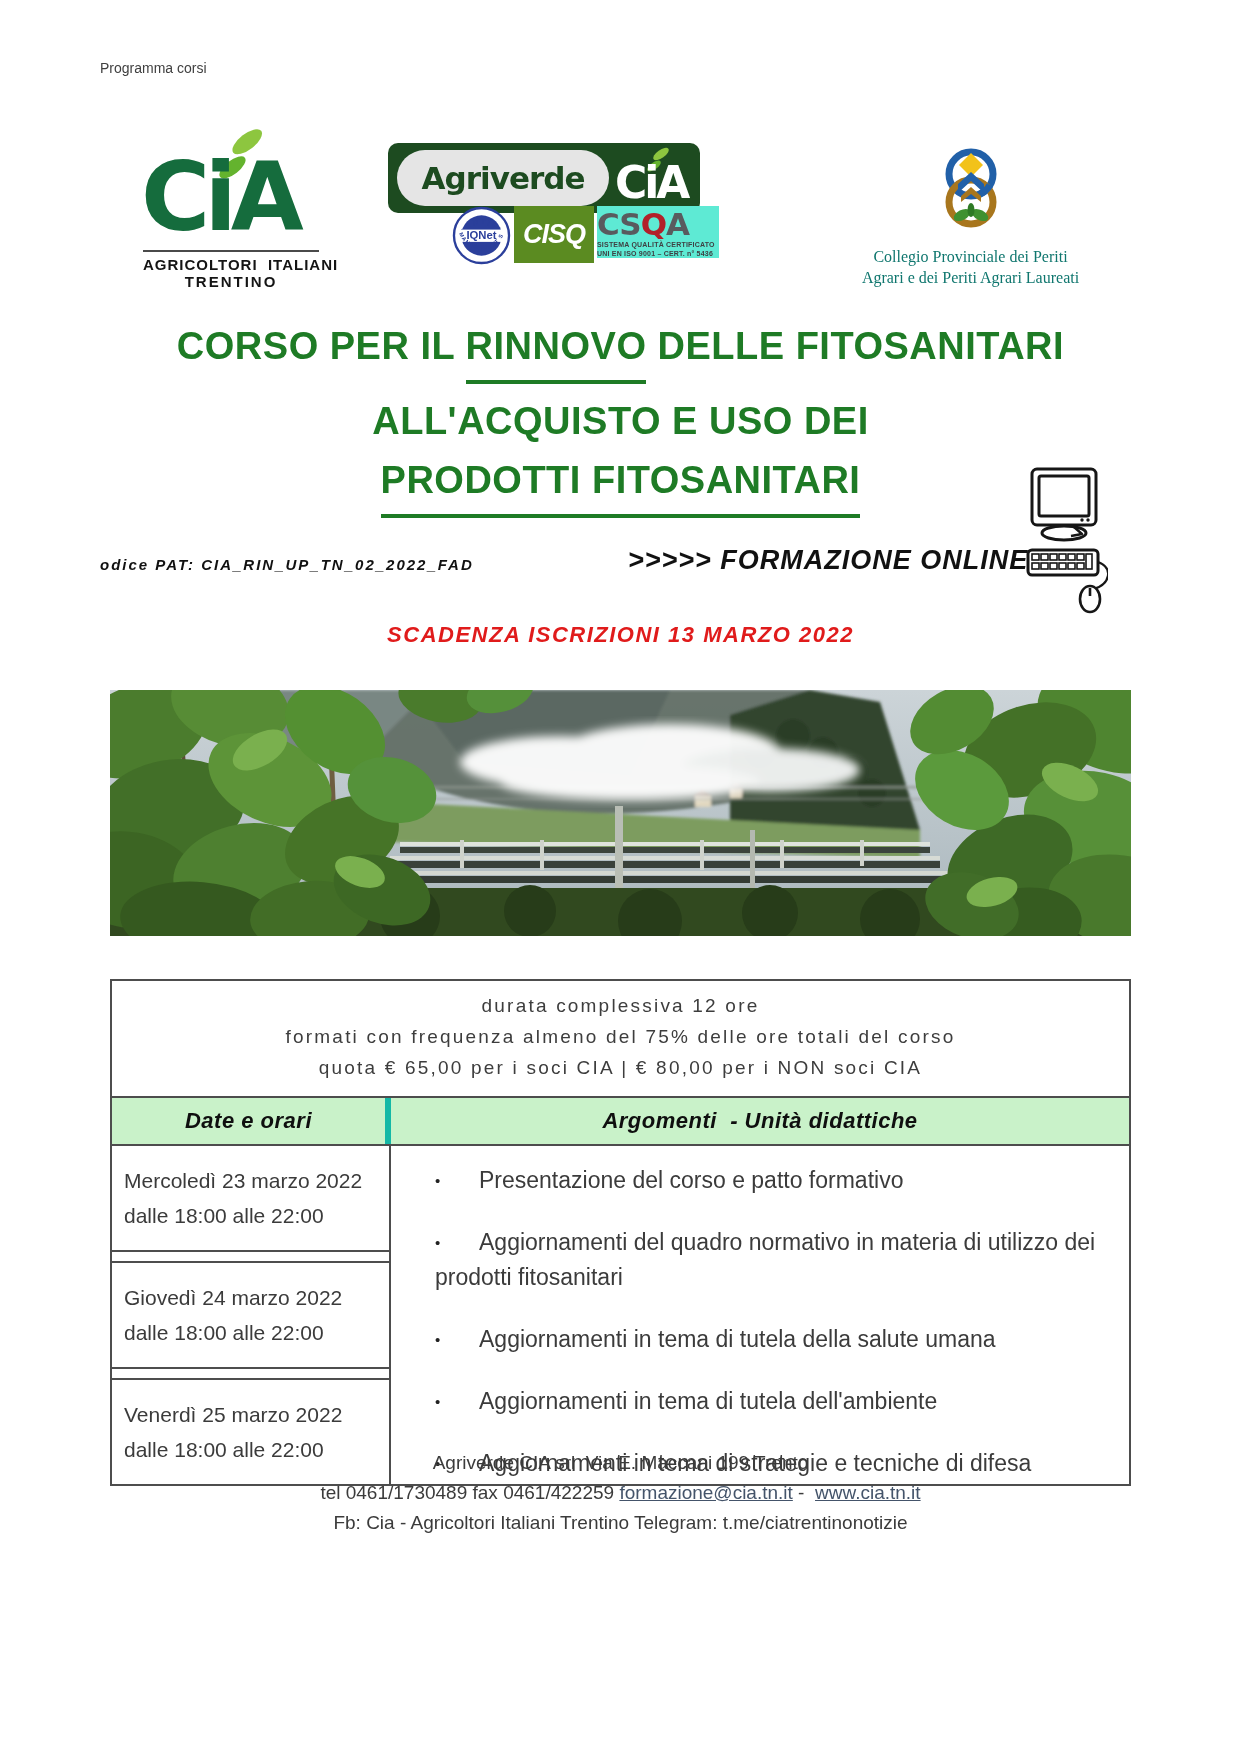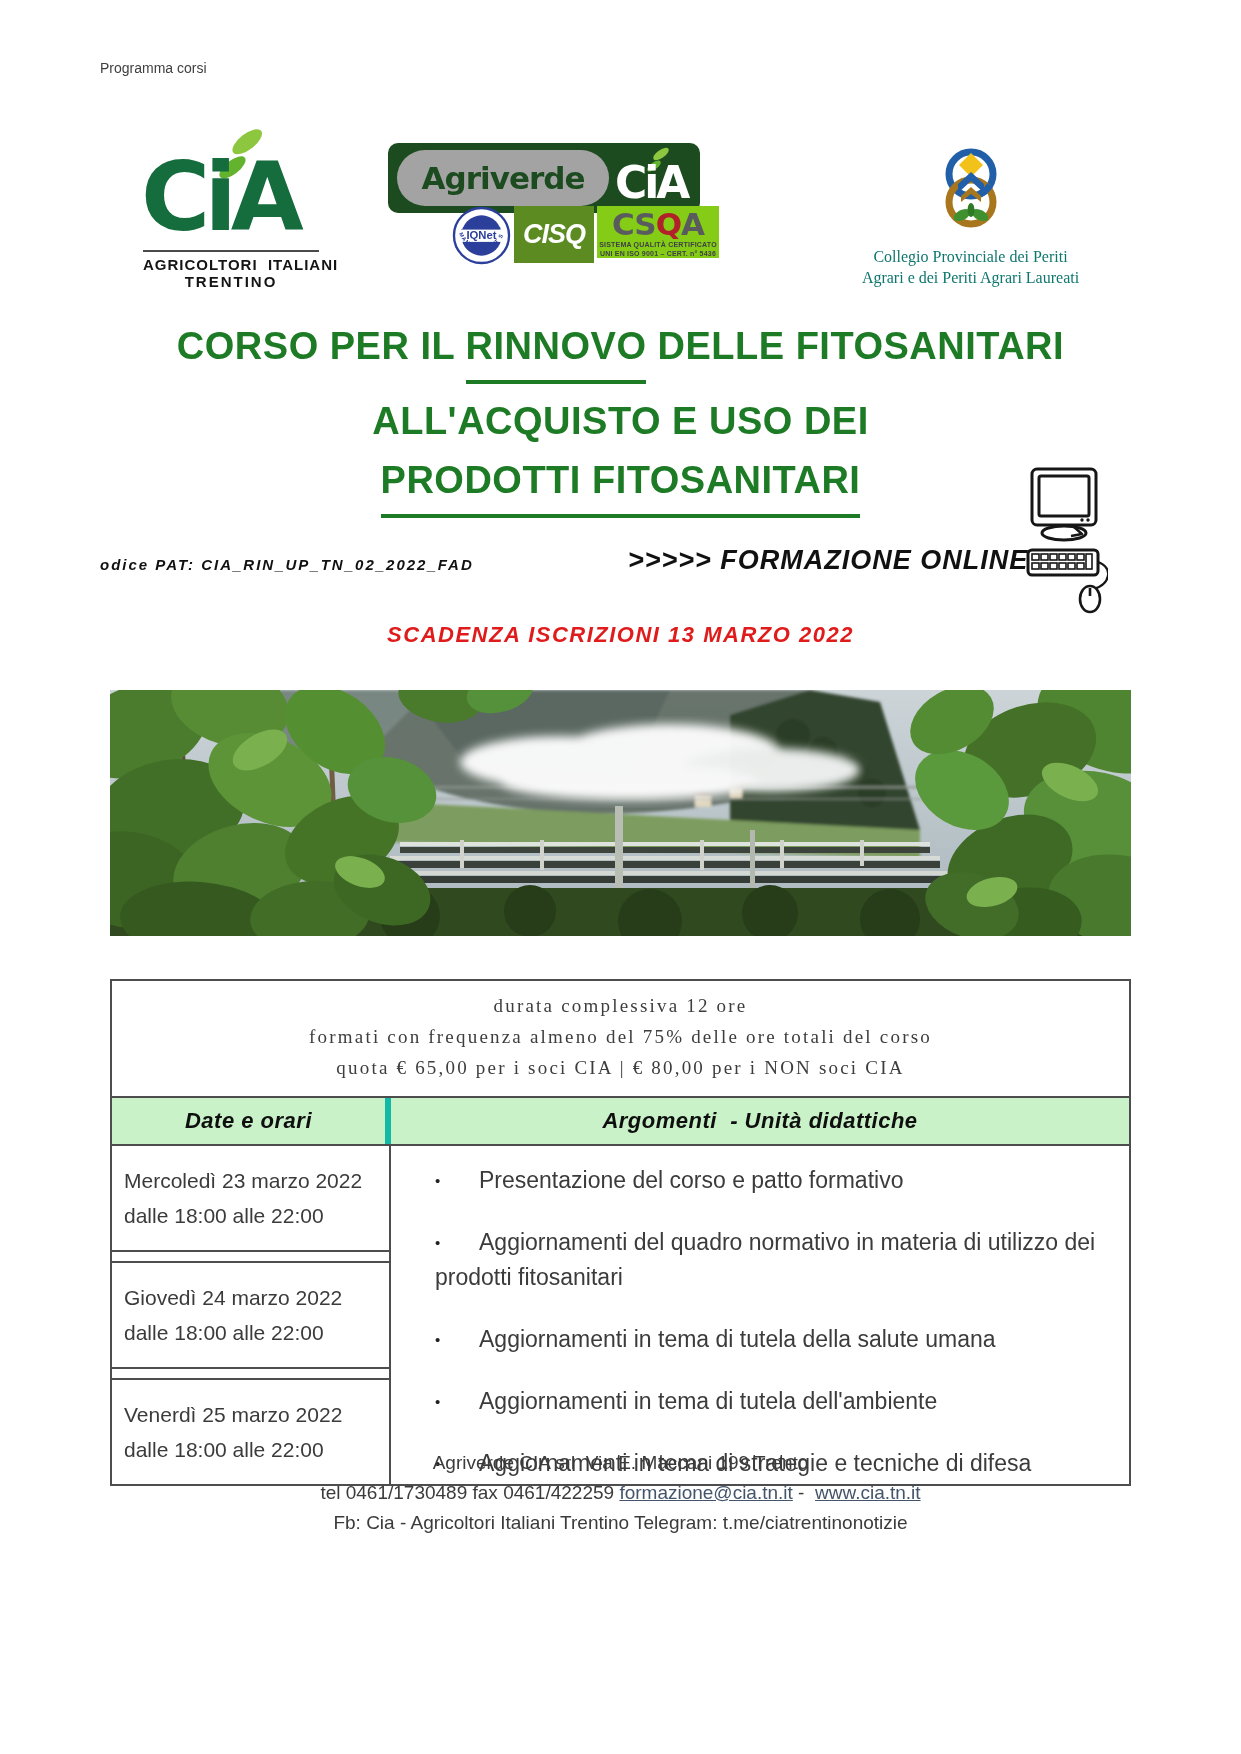--- a/index.html
+++ b/index.html
@@ -8,29 +8,29 @@
 
   .top-label{position:absolute;left:100px;top:60px;font-size:14px;color:#3f3f3f;}
 
   
   .cia-logo{position:absolute;left:143px;top:126px;width:176px;text-align:center;}
   .cia-logo .rule{border-top:2px solid #4a4a4a;margin:2px 0 4px 0;}
   .cia-cap1{font-size:15px;font-weight:bold;color:#141414;letter-spacing:1px;white-space:pre;}
   .cia-cap2{font-size:15px;font-weight:bold;color:#141414;letter-spacing:2px;}
 
   .agriverde{position:absolute;left:388px;top:143px;width:312px;height:70px;background:#1d4b20;border-radius:10px;}
-  .agv-oval{position:absolute;left:9px;top:7px;width:212px;height:56px;background:#a3a3a3;border-radius:28px;
+  .agv-oval{position:absolute;left:9px;top:7px;width:212px;height:56px;background:#e5e5e5;border-radius:28px;
             display:flex;align-items:center;justify-content:center;}
   .agv-word{font-family:"DejaVu Sans",sans-serif;font-size:31px;font-weight:bold;color:#1d4b20;letter-spacing:-1px;}
   .agv-cia{position:absolute;right:2px;top:3px;}
 
   .badges{position:absolute;left:452px;top:206px;display:flex;align-items:flex-start;gap:3px;}
   .cisq{width:80px;height:57px;background:#5b8b21;display:flex;align-items:center;justify-content:center;}
   .cisq span{color:#fff;font-weight:bold;font-style:italic;font-size:27px;letter-spacing:-1px;}
-  .csqa{width:122px;padding-top:2px;background:#84cc16;text-align:center;}
+  .csqa{width:122px;padding-top:2px;background:#5eead4;text-align:left;}
   .csqa-row{font-size:31px;font-weight:bold;line-height:32px;letter-spacing:-1px;font-family:"DejaVu Sans",sans-serif;}
   .csqa-cs,.csqa-a{color:#595b5e;}
   .csqa-q{color:#b2202a;}
   .csqa-sub{font-size:7px;font-weight:bold;color:#3f4043;line-height:9px;letter-spacing:.2px;}
 
   .collegio{position:absolute;left:858px;top:146px;width:225px;text-align:center;}
   .collegio-text{font-family:"Liberation Serif",serif;font-size:16px;line-height:21px;color:#0f766e;margin-top:2px;}
 
   
   .title{position:absolute;left:0;right:0;top:325px;text-align:center;color:#1e7b25;font-weight:bold;
@@ -46,21 +46,21 @@
   .computer-icon{position:absolute;left:1020px;top:466px;}
   .deadline{position:absolute;left:0;right:0;top:622px;text-align:center;font-size:22px;font-weight:bold;
             font-style:italic;letter-spacing:1.5px;color:#e01b1b;}
 
   
   .photo{position:absolute;left:110px;top:690px;width:1021px;height:246px;overflow:hidden;}
   .photo svg{display:block;}
 
   
   .course-table{position:absolute;left:110px;top:979px;width:1021px;border:2px solid #4d4d4d;box-sizing:border-box;}
-  .tinfo{text-align:center;padding:9px 10px 13px 10px;font-size:19px;letter-spacing:2.2px;line-height:31px;color:#3d3d3d;font-family:Liberation Serif, serif;}
+  .tinfo{text-align:center;padding:9px 10px 13px 10px;font-size:19px;letter-spacing:2.2px;line-height:31px;color:#3d3d3d;}
   .thead{display:flex;background:#c9f2c9;border-top:2px solid #4d4d4d;border-bottom:2px solid #4d4d4d;
          height:46px;align-items:center;font-size:22px;font-weight:bold;font-style:italic;color:#0f0f0f;letter-spacing:.5px;}
   .thead .c1{width:279px;text-align:center;box-sizing:border-box;}
   .thead .c2{flex:1;text-align:center;white-space:pre;}
   .thead .c1{border-right:6px solid #14b8a6;align-self:stretch;display:flex;align-items:center;justify-content:center;text-align:right;}
   .tbody{display:flex;min-height:311px;}
   .col-dates{width:279px;border-right:2px solid #4d4d4d;display:flex;flex-direction:column;box-sizing:border-box;}
   .date-cell{flex:1;display:flex;flex-direction:column;justify-content:center;padding:6px 10px 6px 12px;
              font-size:21px;line-height:35px;color:#3b3b3b;}
   .date-cell:not(:last-child){border-bottom:2px solid #4d4d4d;margin-bottom:9px;}

